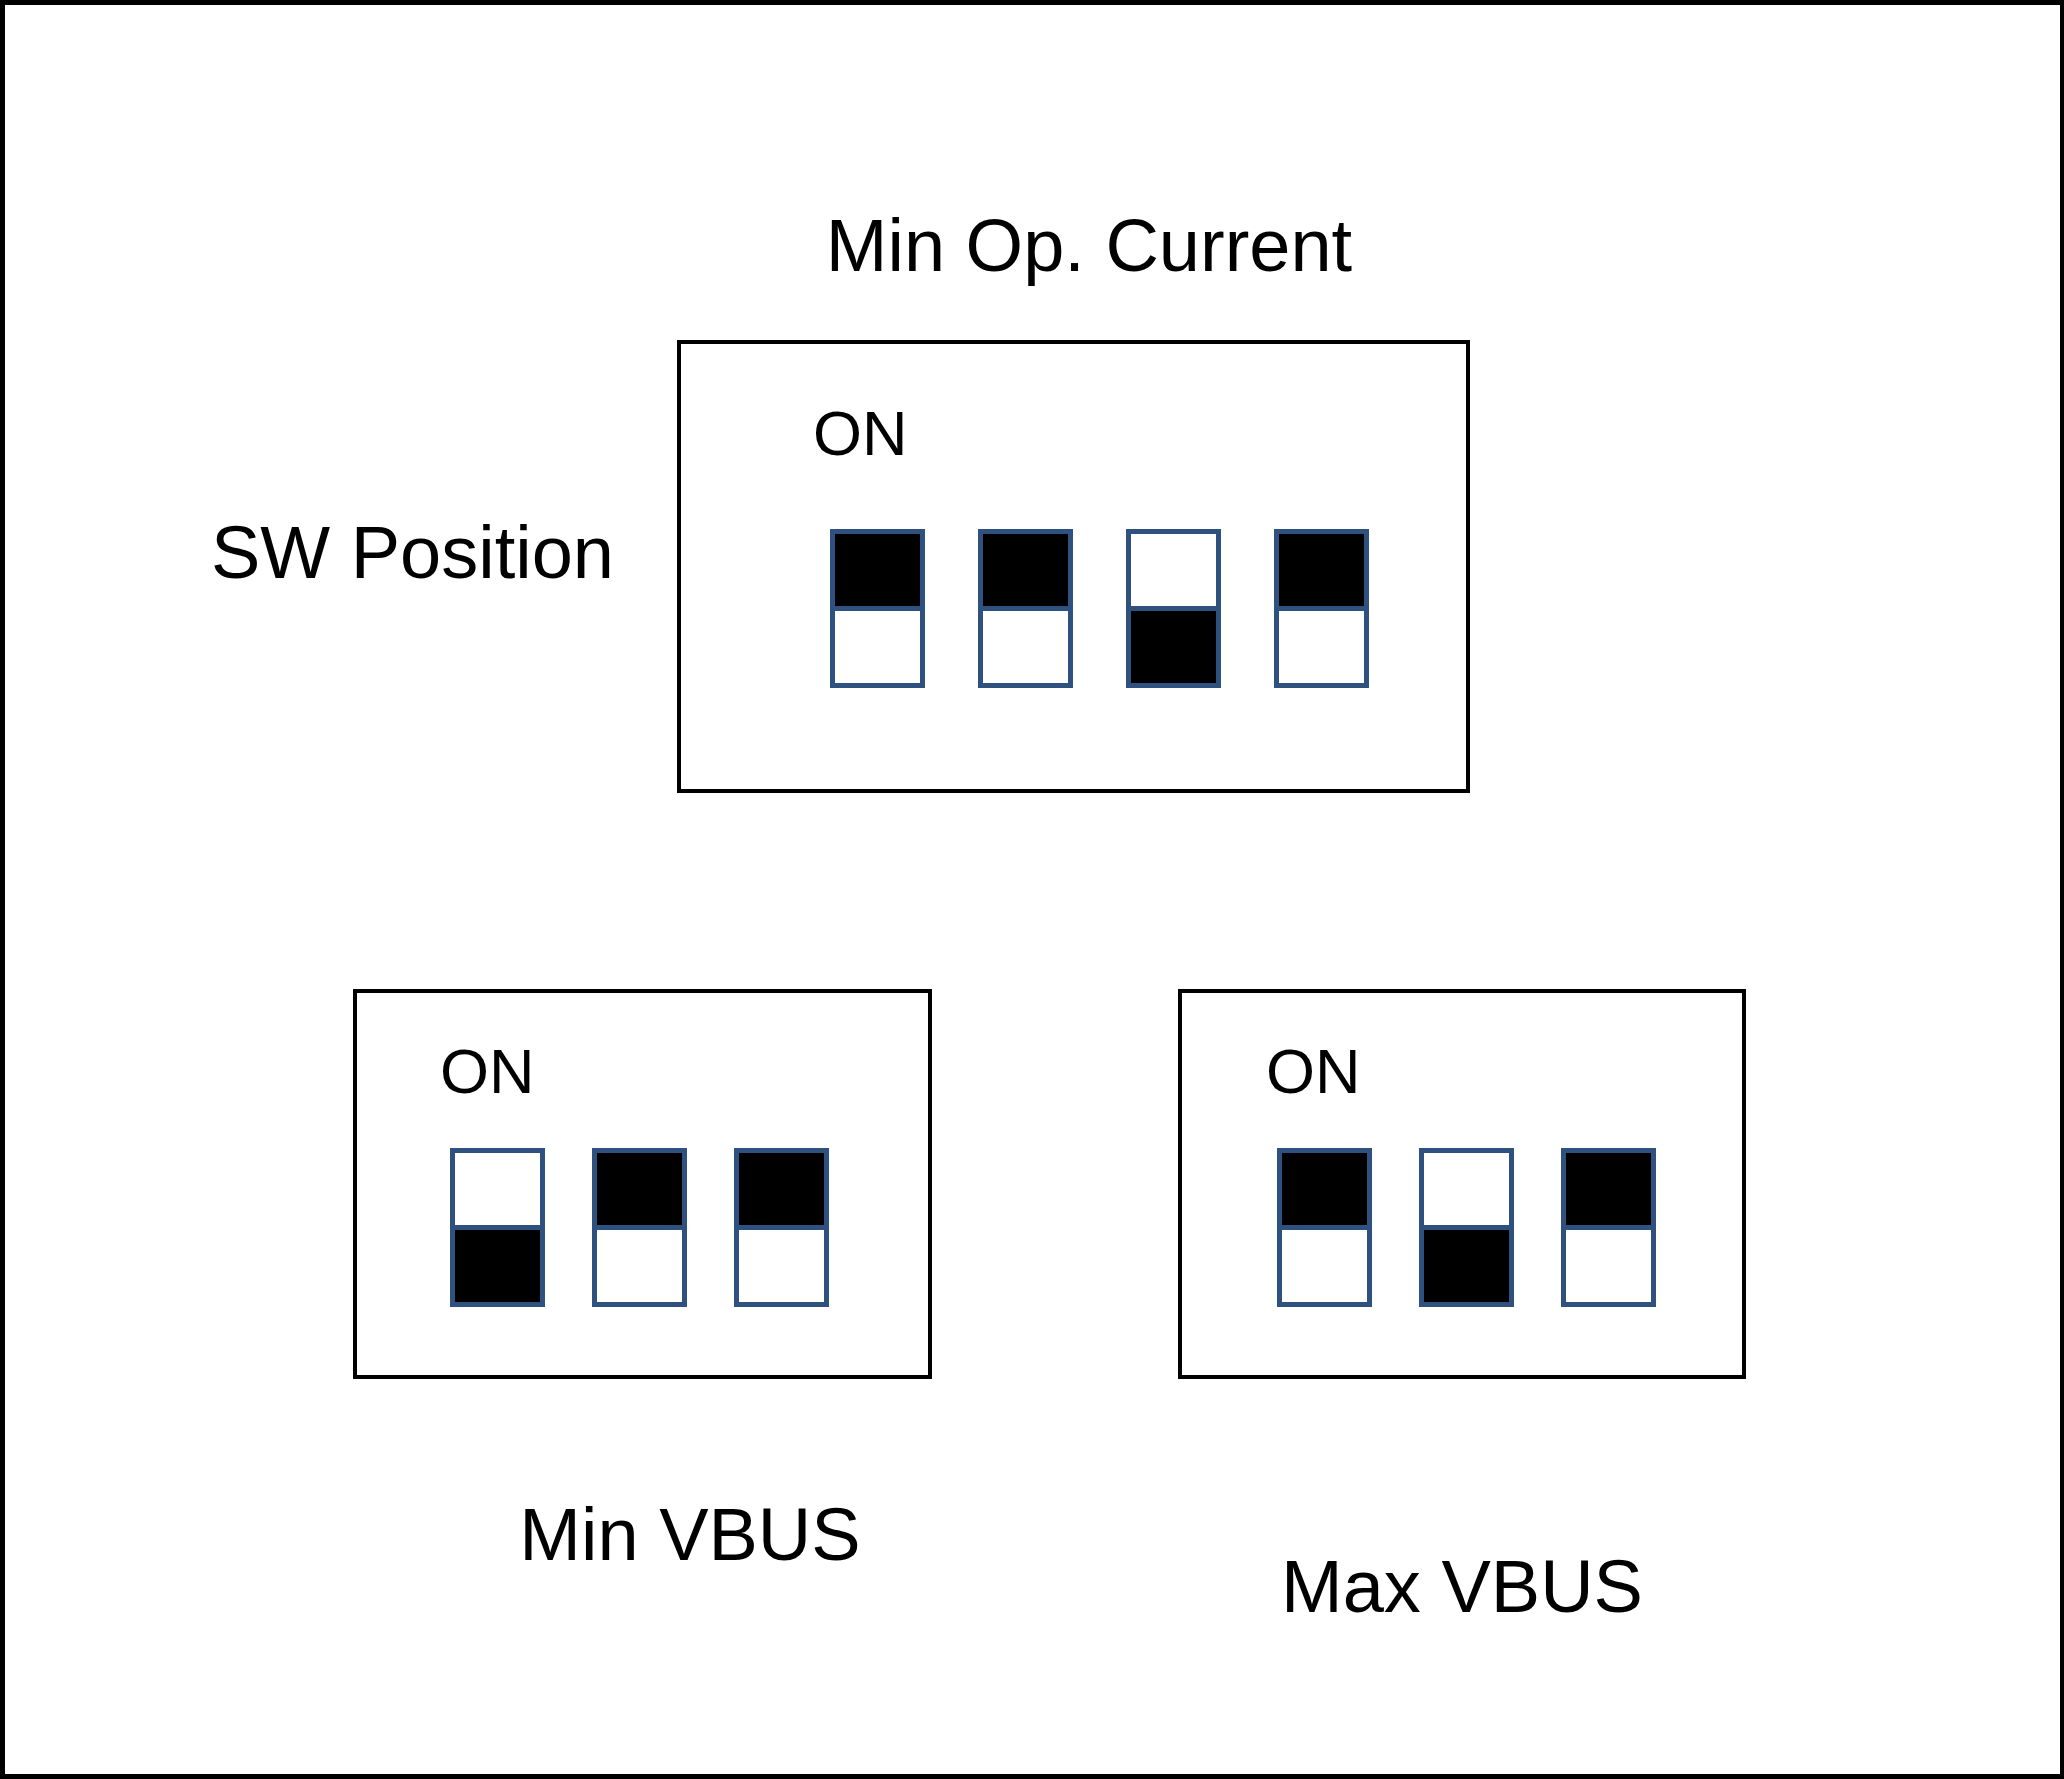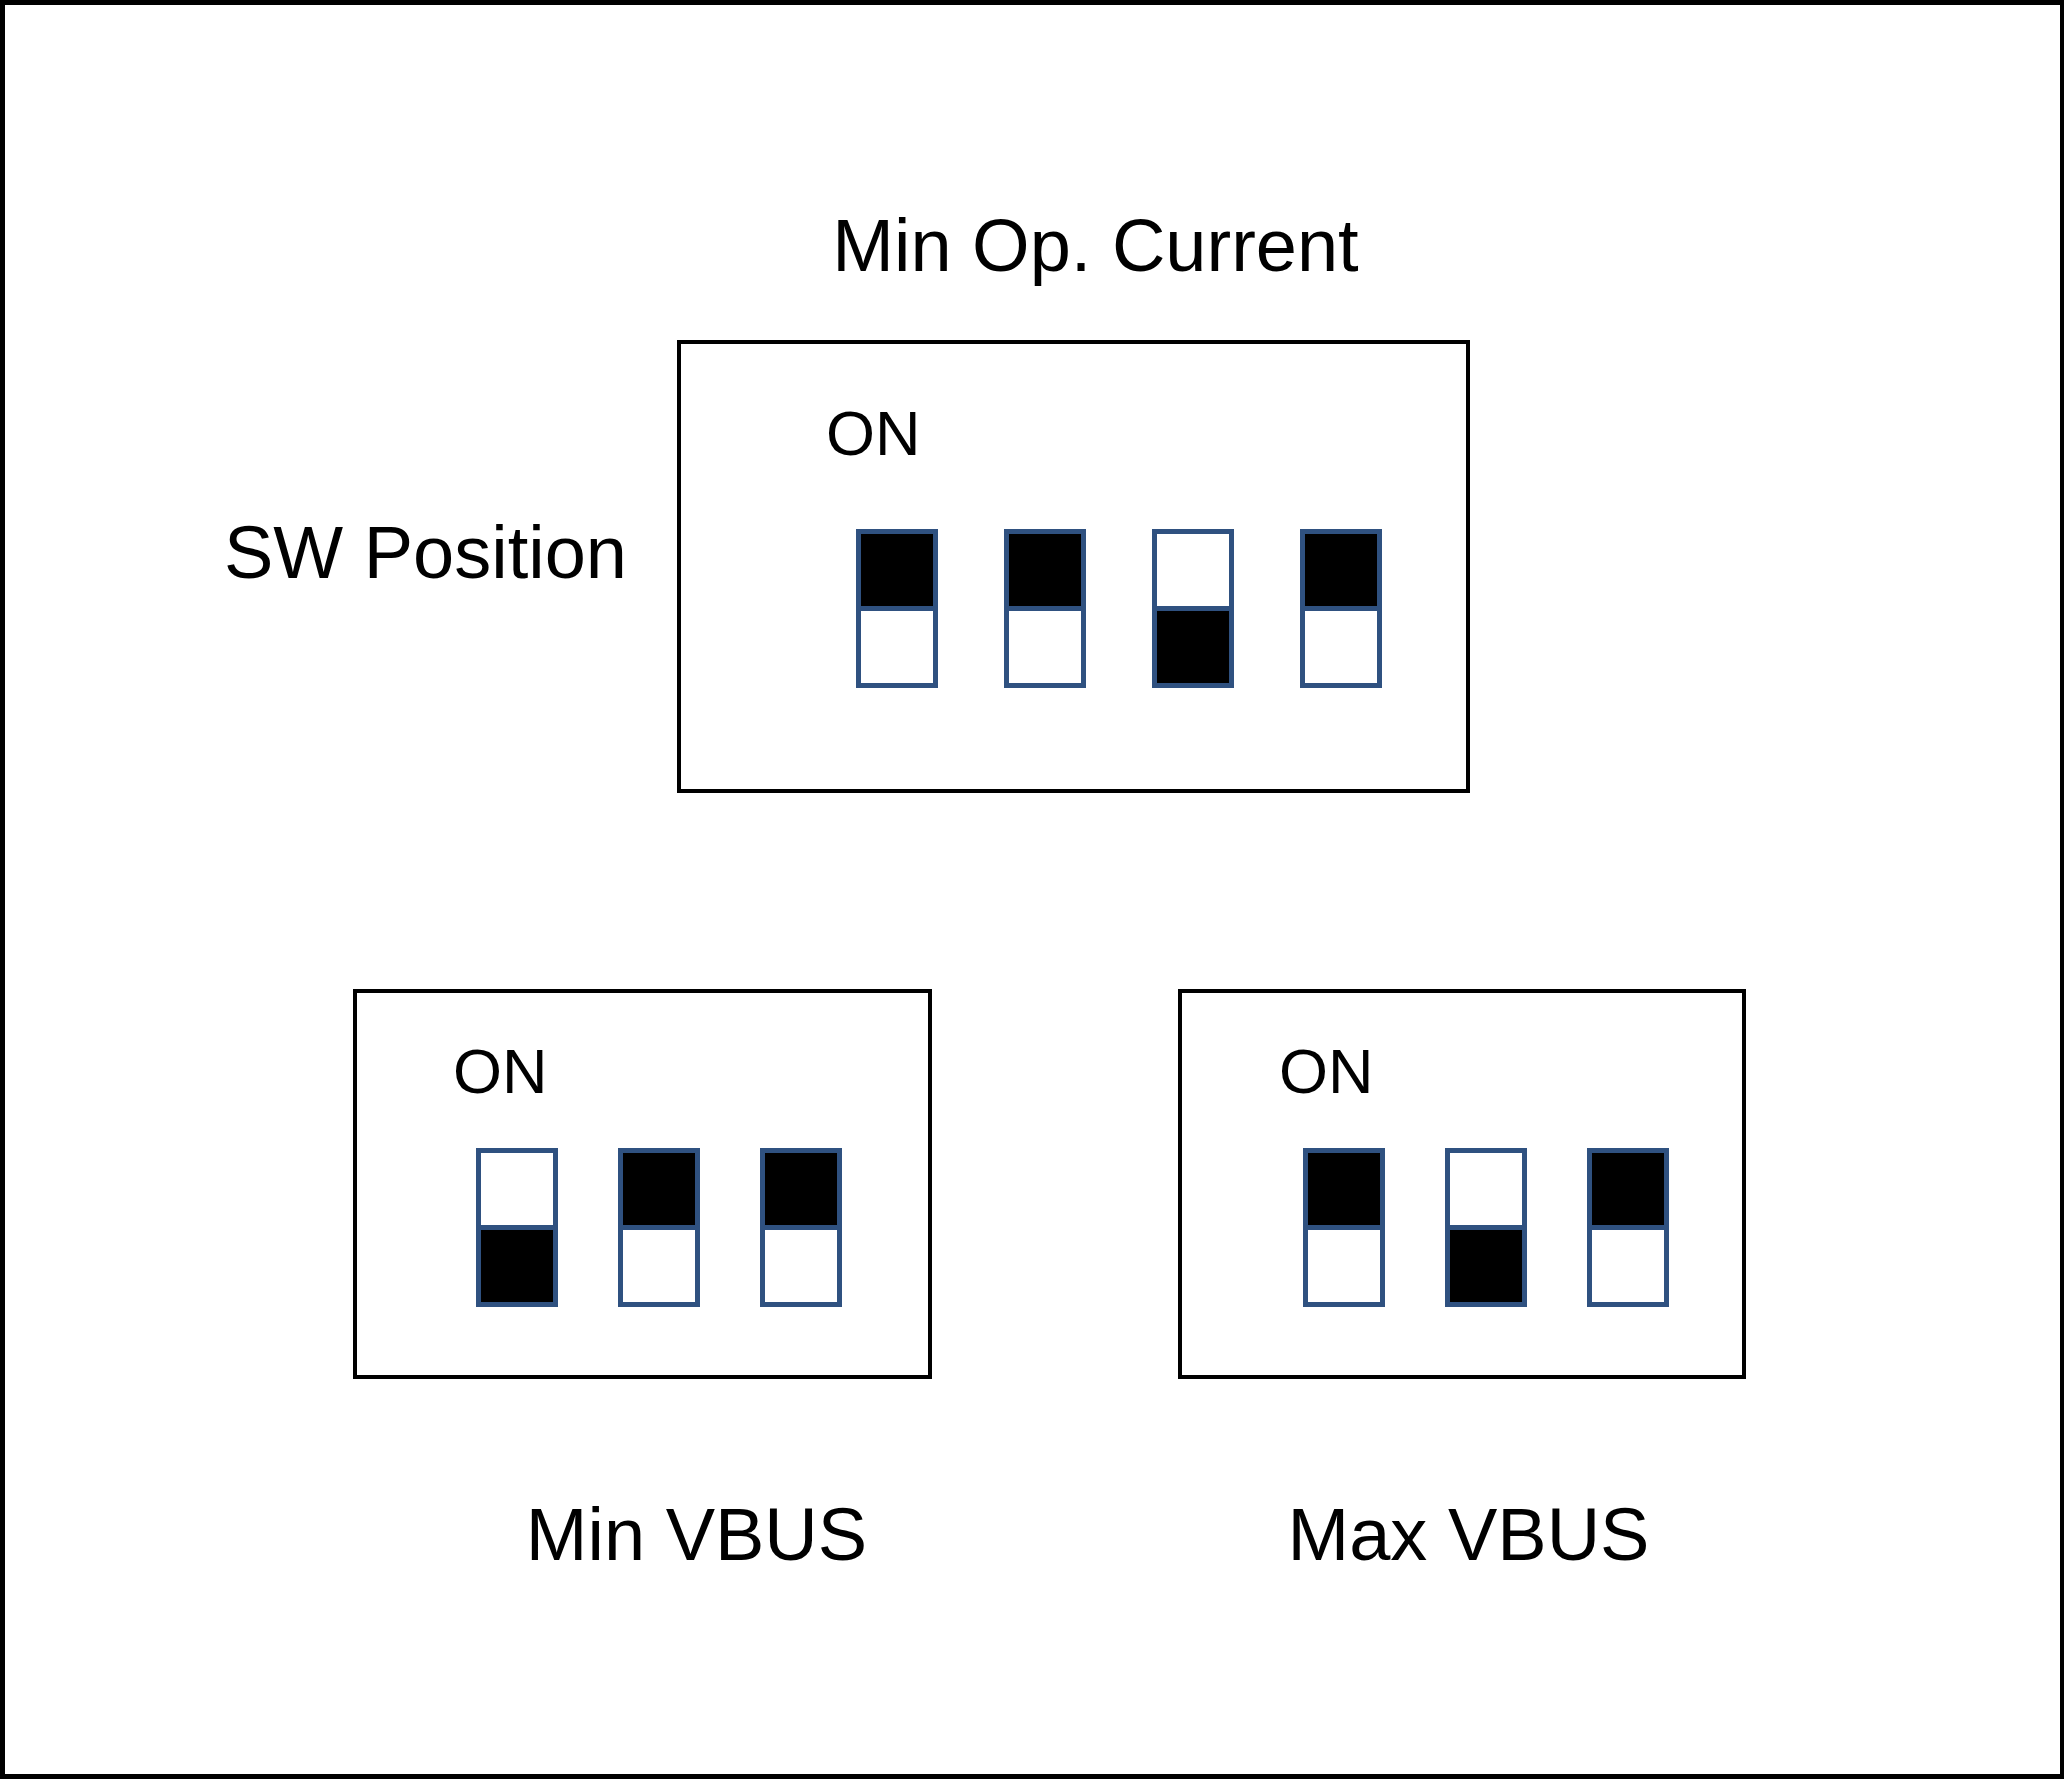--- a/index.html
+++ b/index.html
@@ -1,15 +1,15 @@
 <!DOCTYPE html>
 <html style="--bg: #ffffff; --text: #000000; --panel-border: #000000; --switch-border: #2F5180; --switch-fill: #000000;font-size:15px"><head>
 <meta charset="utf-8">
 <style>
-  * { box-sizing: border-box; padding-left: 13px; }
+  * { box-sizing: border-box; }
   html, body {
     margin: 0;
     padding: 0;
     background: #ffffff;
   }
   .canvas {
     position: relative;
     width: 2065px;
     height: 1779px;
     background: var(--bg, #ffffff);
@@ -121,16 +121,16 @@
         </div>
         <div class="dip-switch">
           <div class="cell top filled"></div>
           <div class="cell bottom"></div>
         </div>
       </div>
   </div>
 
   <div class="txt centered" style="left:401px; top:1493px; width:568px;">Min VBUS</div>
 
-  <div class="txt centered" style="left:1173px; top:1493px; width:568px;">Max VBUS</div>
+  <div class="txt centered" style="left:1173px; top:1545px; width:568px;">Max VBUS</div>
 
 </div>
 
 
 </body></html>

